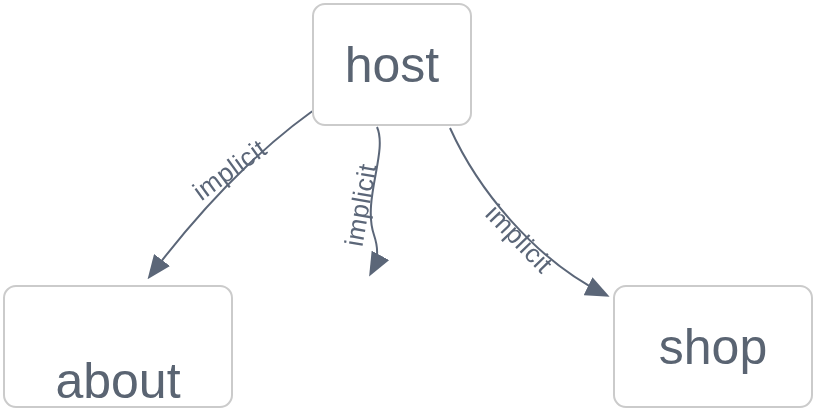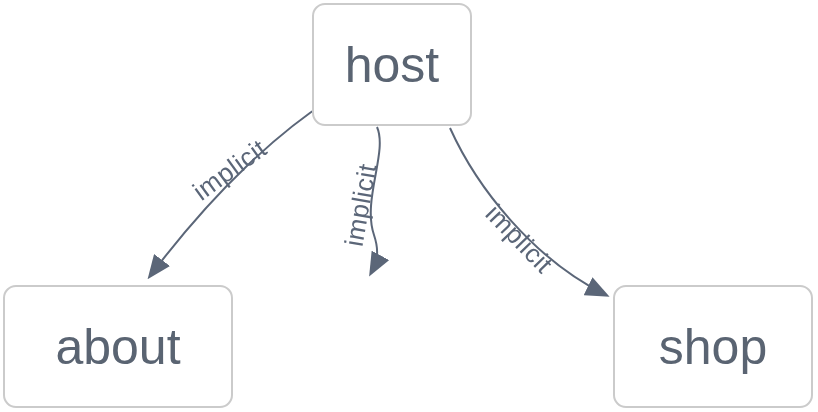--- a/index.html
+++ b/index.html
@@ -34,21 +34,21 @@
     border: 2px solid #cbcbcb;
     border-radius: 13px;
     display: flex;
     align-items: center;
     justify-content: center;
     font-size: 50px;
     line-height: 1;
     color: #5a6472;
   }
   #node-host  { left: 312px; top: 3px;   width: 160px; height: 123px; }
-  #node-about { left: 3px;   top: 285px; width: 230px; height: 123px; }
+  #node-about { left: 3px;   top: 285px; width: 230px; height: 123px; align-items: flex-end; }
   #node-cart  { left: 336px; top: 285px; width: 172px; height: 123px; }
   #node-shop  { left: 613px; top: 285px; width: 200px; height: 123px; }
 
   .edge-label {
     position: absolute;
     font-size: 26px;
     letter-spacing: 0.5px;
     color: #5b6678;
     white-space: nowrap;
     pointer-events: none;

